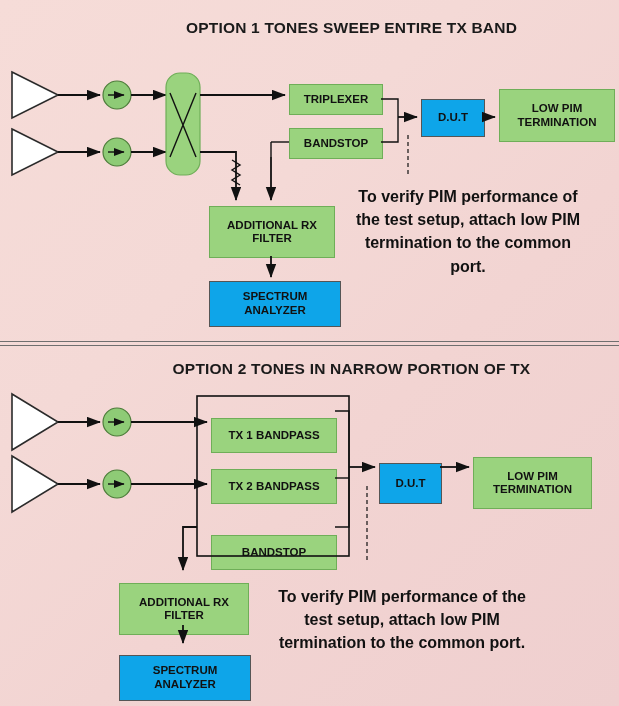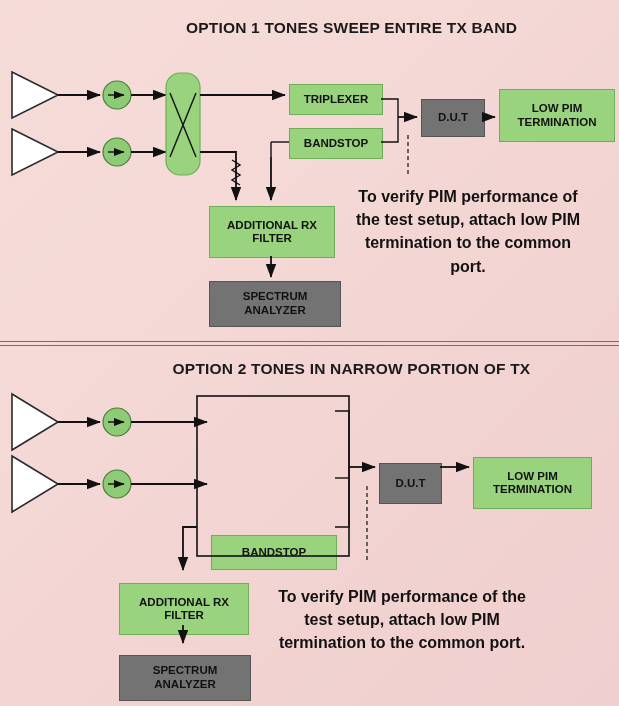--- a/index.html
+++ b/index.html
@@ -24,21 +24,21 @@
     position:absolute;width:100%;text-align:center;
     font-weight:bold;font-size:11.5px;
   }
   .green{
     position:absolute;background:#9ad37e;border:1px solid #6fae58;
     display:flex;align-items:center;justify-content:center;
     text-align:center;font-weight:bold;font-size:11.5px;line-height:1.15;
     color:#111;
   }
   .white{
-    position:absolute;background:#737373;border:1px solid #555;
+    position:absolute;background:#0ea5e9;border:1px solid #555;
     display:flex;align-items:center;justify-content:center;
     text-align:center;font-weight:bold;font-size:11.5px;line-height:1.2;
     color:#111;
   }
   .note{
     position:absolute;font-size:16px;font-weight:bold;line-height:1.45;
     text-align:center;color:#111;
   }
   svg.layer{position:absolute;left:0;top:0;width:619px;height:706px;pointer-events:none;}
   .amp{fill:#ffffff;stroke:#2b2b2b;stroke-width:1.6;}
@@ -75,20 +75,22 @@
   </div>
 
   <div class="note" style="left:346px;top:185px;width:244px;">To verify PIM performance of the test setup, attach low PIM termination to the common port.</div>
 </div>
 
 <div class="divider"></div>
 
 <div class="panel" id="panel2">
   <div class="title" style="top:8px;">OPTION 2 TONES IN NARROW PORTION OF TX</div>
 
+  <div class="green" style="left:211px;top:66px;width:124px;height:33px;">TX 1 BANDPASS</div>
+  <div class="green" style="left:211px;top:117px;width:124px;height:33px;">TX 2 BANDPASS</div>
   <div class="green" style="left:211px;top:183px;width:124px;height:33px;">BANDSTOP</div>
 
   <div class="white" style="left:379px;top:111px;width:61px;height:39px;">D.U.T</div>
 
   <div class="green" style="left:473px;top:105px;width:117px;height:50px;flex-direction:column;">
     <span>LOW PIM</span>
     <span>TERMINATION</span>
   </div>
 
   <div class="green" style="left:119px;top:231px;width:128px;height:50px;flex-direction:column;">

